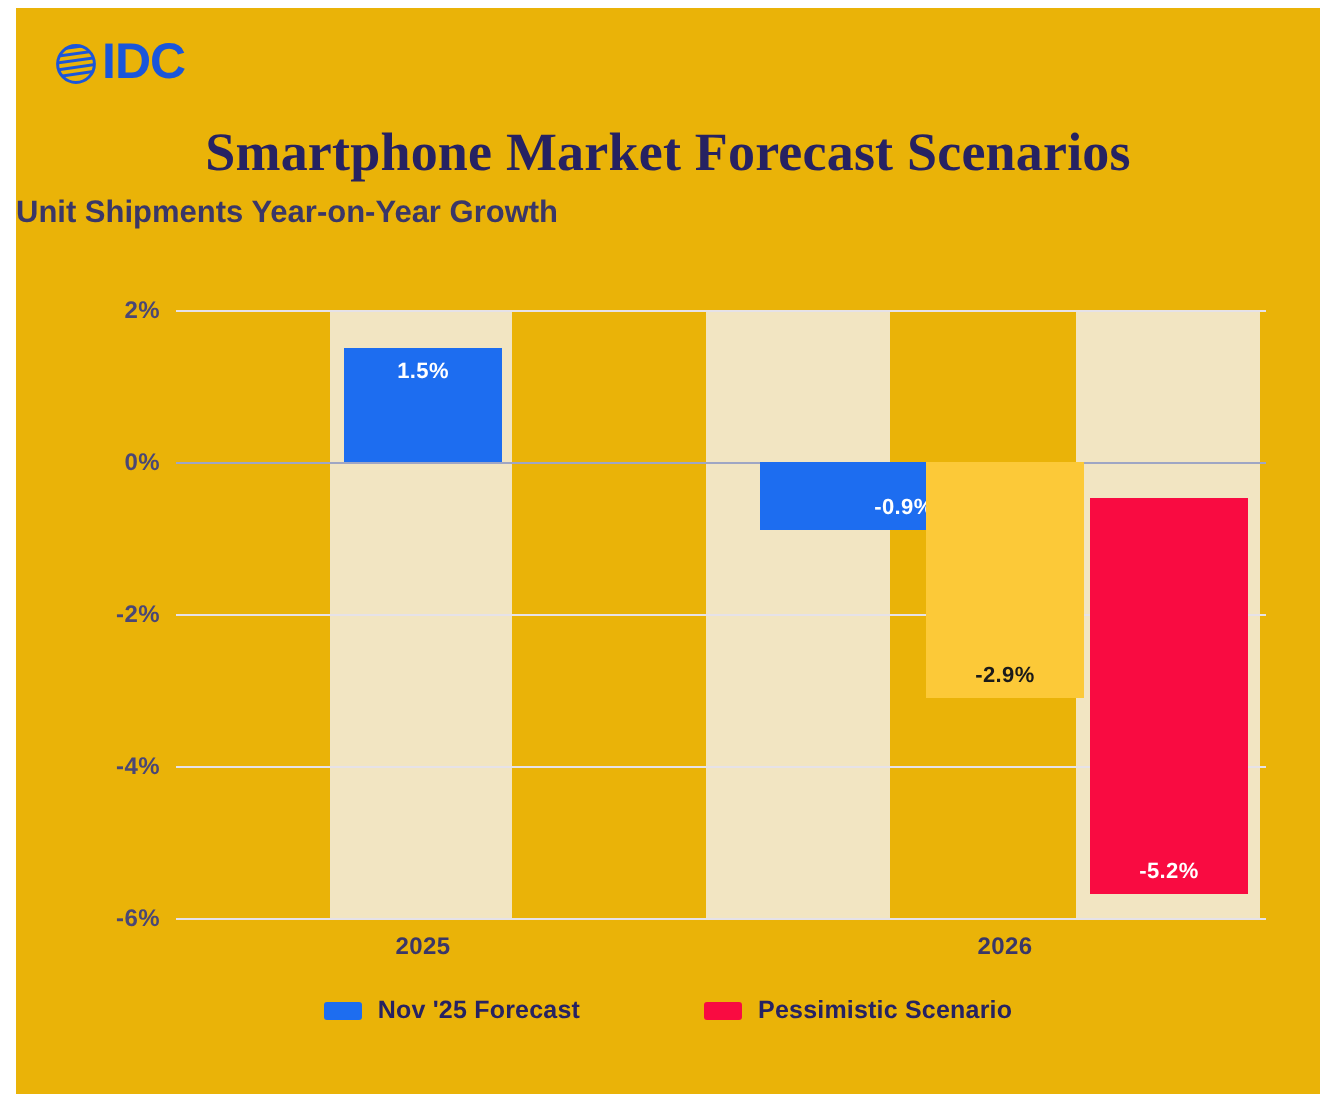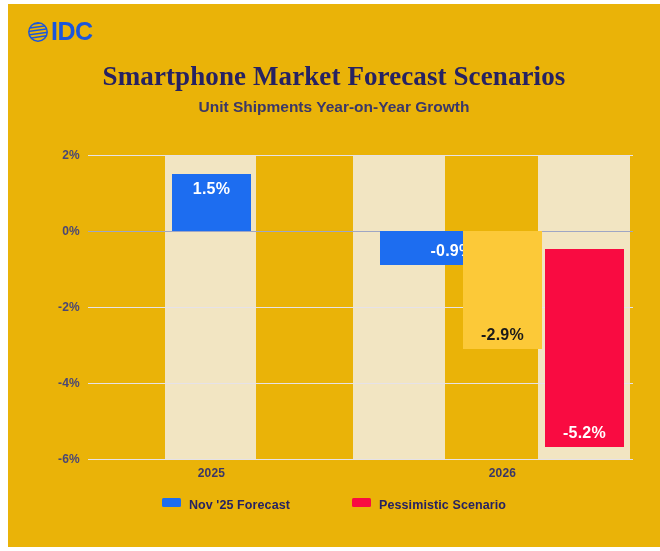--- a/index.html
+++ b/index.html
@@ -57,21 +57,21 @@
     font-size: 27px;
     font-weight: bold;
     color: #262262;
     letter-spacing: 0.1px;
   }
   #chart-subtitle {
     position: absolute;
     left: 0;
     top: 94px;
     width: 652px;
-    text-align: center;
+    text-align: left;
     font-family: "Liberation Sans", sans-serif;
     font-size: 15.5px;
     font-weight: bold;
     color: #3a3768;
   }
 
   
   #plot {
     position: absolute;
     left: 80px;
@@ -119,21 +119,21 @@
   }
 
   .bar {
     position: absolute;
     box-sizing: border-box;
   }
   .bar-label {
     position: absolute;
     width: 100%;
     text-align: center;
-    font-size: 16px;
+    font-size: 11px;
     font-weight: bold;
     letter-spacing: 0.2px;
   }
   .bar-label.pos-inside-top {
     top: 6px;
     color: #ffffff;
   }
   .bar-label.neg-inside-bottom {
     bottom: 5px;
   }
@@ -144,21 +144,21 @@
     left: 0;
     top: 494px;
     width: 652px;
     display: flex;
     justify-content: center;
     align-items: center;
     gap: 62px;
   }
   .legend-item {
     display: flex;
-    align-items: flex-start;
+    align-items: center;
     gap: 8px;
   }
   .legend-swatch {
     width: 19px;
     height: 9px;
     border-radius: 1.5px;
     display: block;
   }
   .legend-label {
     font-size: 12.5px;

